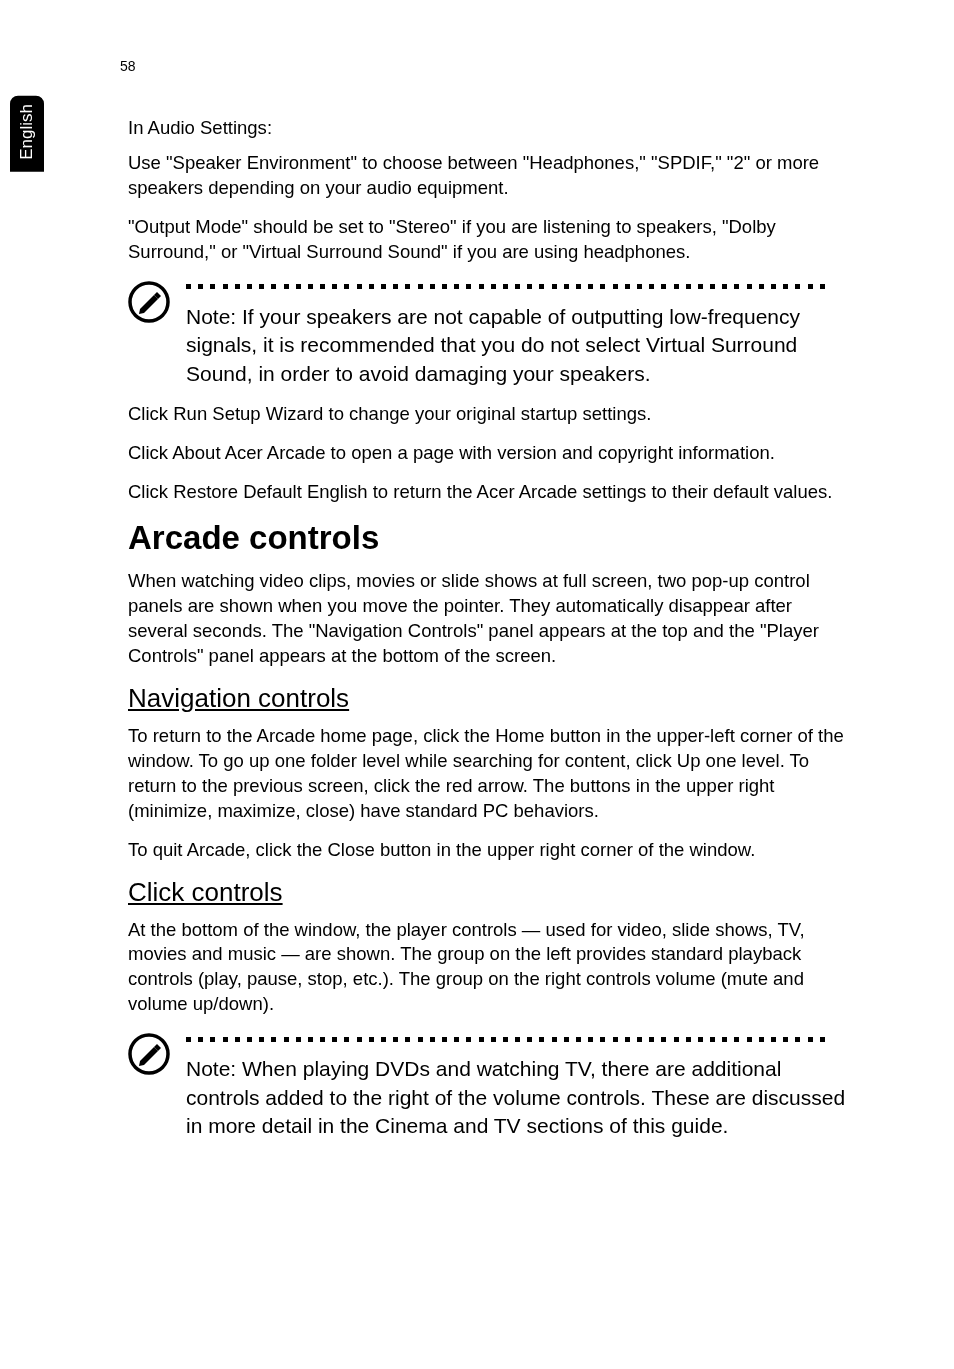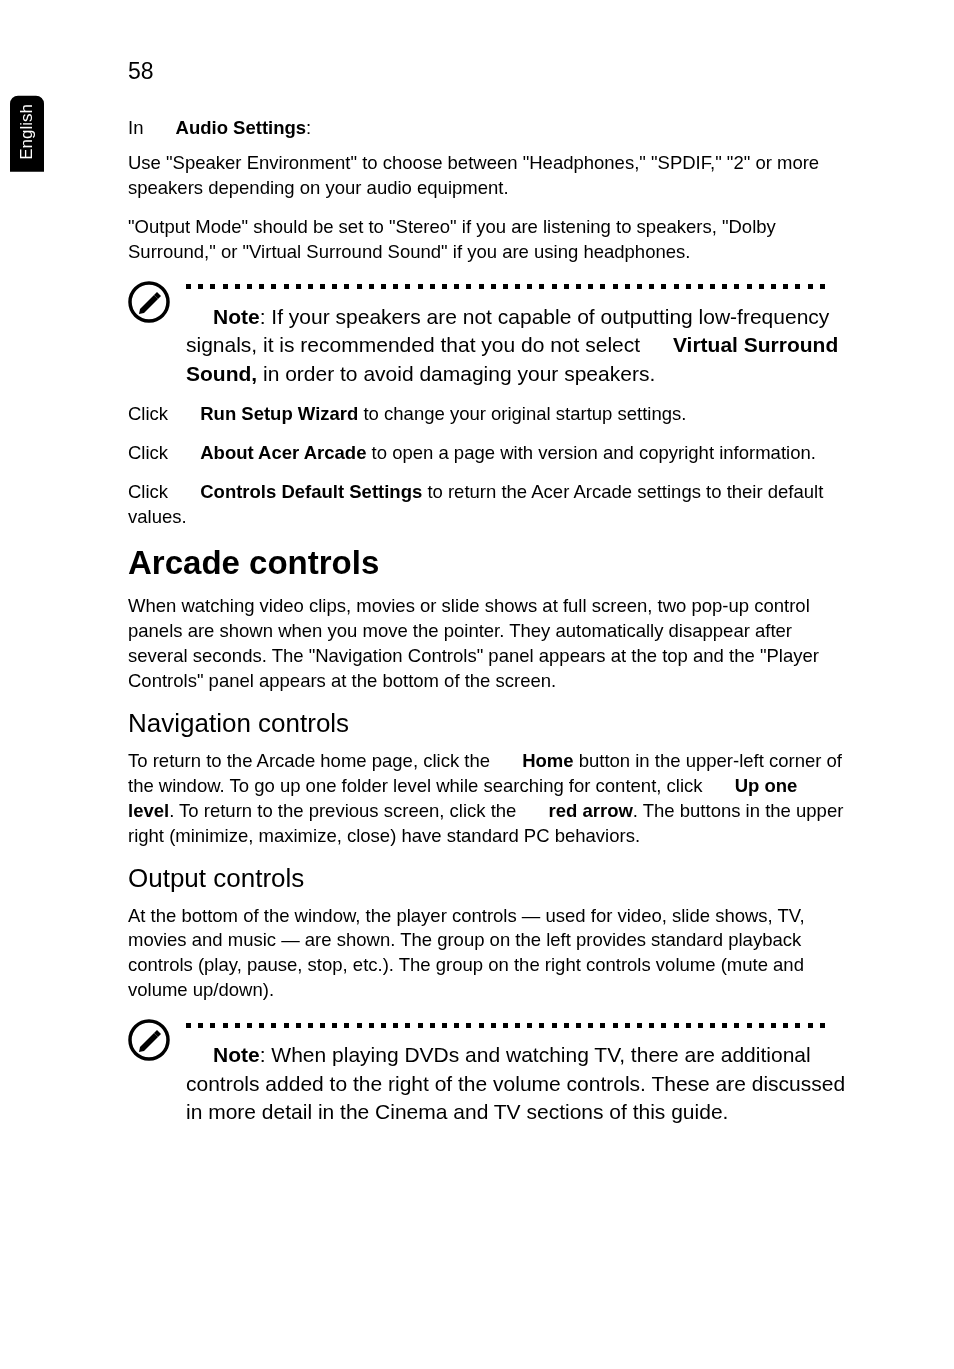--- a/index.html
+++ b/index.html
@@ -7,22 +7,22 @@
       width: 954px;
       height: 1369px;
       font-family: "Segoe UI", "Helvetica Neue", Arial, sans-serif;
       background: #fff;
       position: relative;
       color: #000;
     }
     .page-number {
       position: absolute;
       top: 58px;
-      left: 128px;
-      font-size: 23px;
+      left: 120px;
+      font-size: 14px;
     }
     .side-tab {
       position: absolute;
       top: 96px;
       left: 10px;
       background: #000;
       color: #fff;
       padding: 12px 7px 8px 7px;
       border-radius: 0 0 8px 8px;
       writing-mode: vertical-rl;
@@ -39,32 +39,33 @@
     .para {
       font-size: 18.5px;
       line-height: 1.35;
       margin-bottom: 14px;
     }
     .para-tight {
       font-size: 18.5px;
       line-height: 1.35;
       margin-bottom: 10px;
     }
-    .bold { font-weight: 700; margin-left: 27px; }
+    .bold { font-weight: 400; }
     .h1 {
       font-size: 33px;
       font-weight: 700;
       margin-top: 6px;
       margin-bottom: 12px;
     }
     .h2 {
       font-size: 26px;
       font-weight: 400;
       margin-top: 0;
       margin-bottom: 10px;
+      text-decoration: underline;
     }
     .note-block {
       display: flex;
       align-items: flex-start;
       margin-bottom: 14px;
       margin-top: 6px;
     }
     .note-icon {
       flex: 0 0 auto;
       width: 42px;
@@ -183,35 +184,38 @@
 
   <p class="para">
     <span>Click </span><span class="bold">Run Setup Wizard</span><span> to change your original startup settings.</span>
   </p>
 
   <p class="para">
     <span>Click </span><span class="bold">About Acer Arcade</span><span> to open a page with version and copyright information.</span>
   </p>
 
   <p class="para">
-    <span>Click </span><span class="bold">Controls Default Settings</span><span> to return the Acer Arcade settings to their default values.</span>
+    <span>Click </span><span class="bold">Restore Default English</span><span> to return the Acer Arcade settings to their default values.</span>
   </p>
 
   <h1 class="h1">Arcade controls</h1>
 
   <p class="para">When watching video clips, movies or slide shows at full screen, two pop-up control panels are shown when you move the pointer. They automatically disappear after several seconds. The "Navigation Controls" panel appears at the top and the "Player Controls" panel appears at the bottom of the screen.</p>
 
   <h2 class="h2">Navigation controls</h2>
 
   <p class="para">
     <span>To return to the Arcade home page, click the </span><span class="bold">Home</span><span> button in the upper-left corner of the window. To go up one folder level while searching for content, click </span><span class="bold">Up one level</span><span>. To return to the previous screen, click the </span><span class="bold">red arrow</span><span>. The buttons in the upper right (minimize, maximize, close) have standard PC behaviors.</span>
   </p>
 
-
-  <h2 class="h2">Output controls</h2>
+  <p class="para">
+    <span>To quit Arcade, click the </span><span class="bold">Close</span><span> button in the upper right corner of the window.</span>
+  </p>
+
+  <h2 class="h2">Click controls</h2>
 
   <p class="para">At the bottom of the window, the player controls — used for video, slide shows, TV, movies and music — are shown. The group on the left provides standard playback controls (play, pause, stop, etc.). The group on the right controls volume (mute and volume up/down).</p>
 
   <div class="note-block">
     <div class="note-icon">
       <svg viewBox="0 0 42 42">
         <circle cx="21" cy="21" r="19" fill="none" stroke="#000" stroke-width="3.5"></circle>
         <path d="M 12 28 L 26 14 L 30 18 L 16 32 L 11 33 Z" fill="#000"></path>
         <path d="M 26 14 L 29 11 L 33 15 L 30 18 Z" fill="#000"></path>
       </svg>

